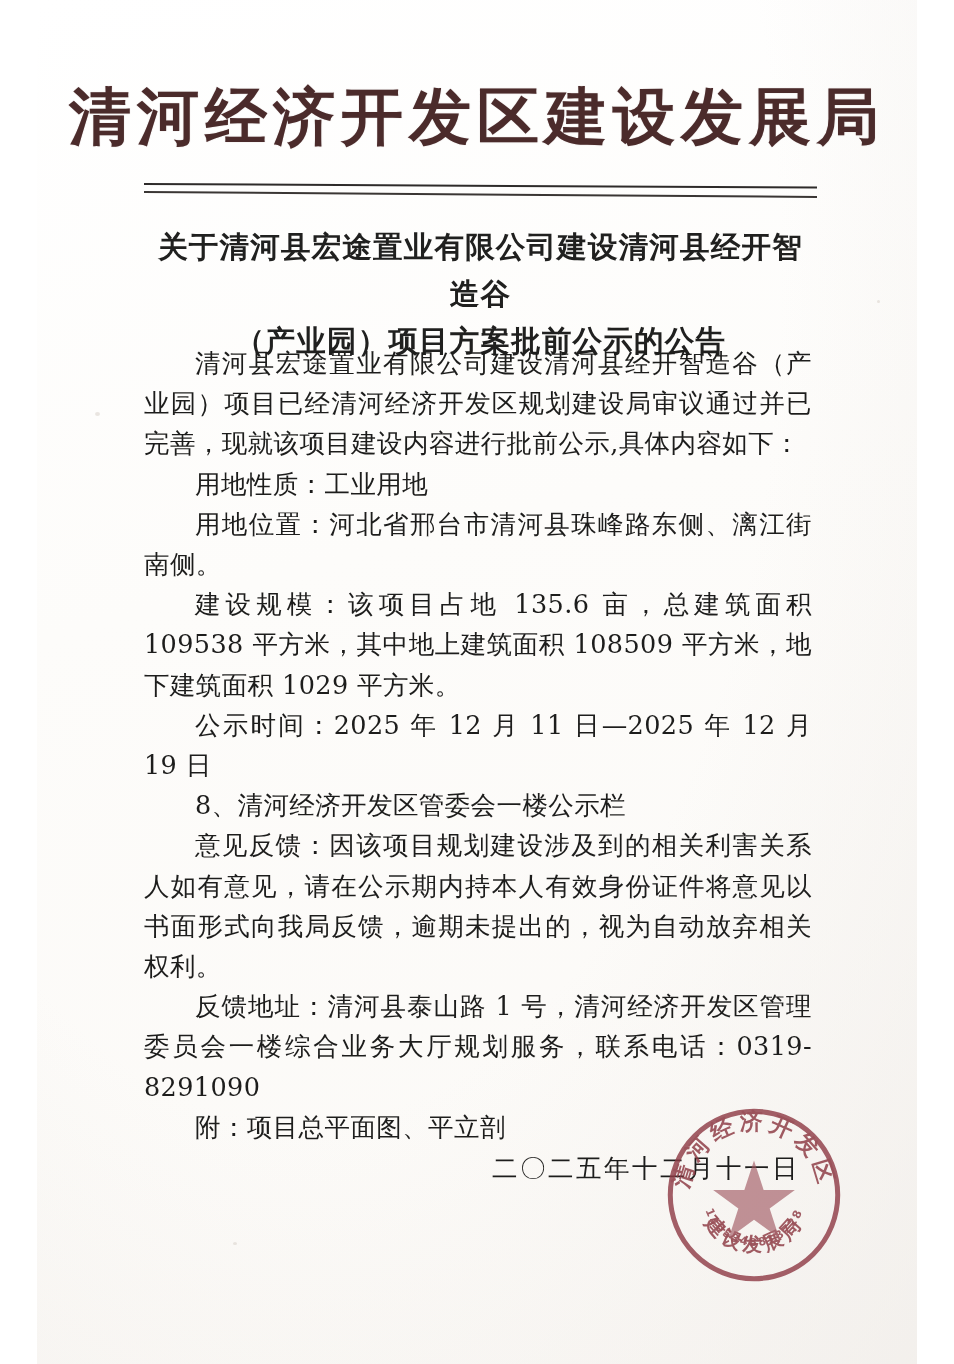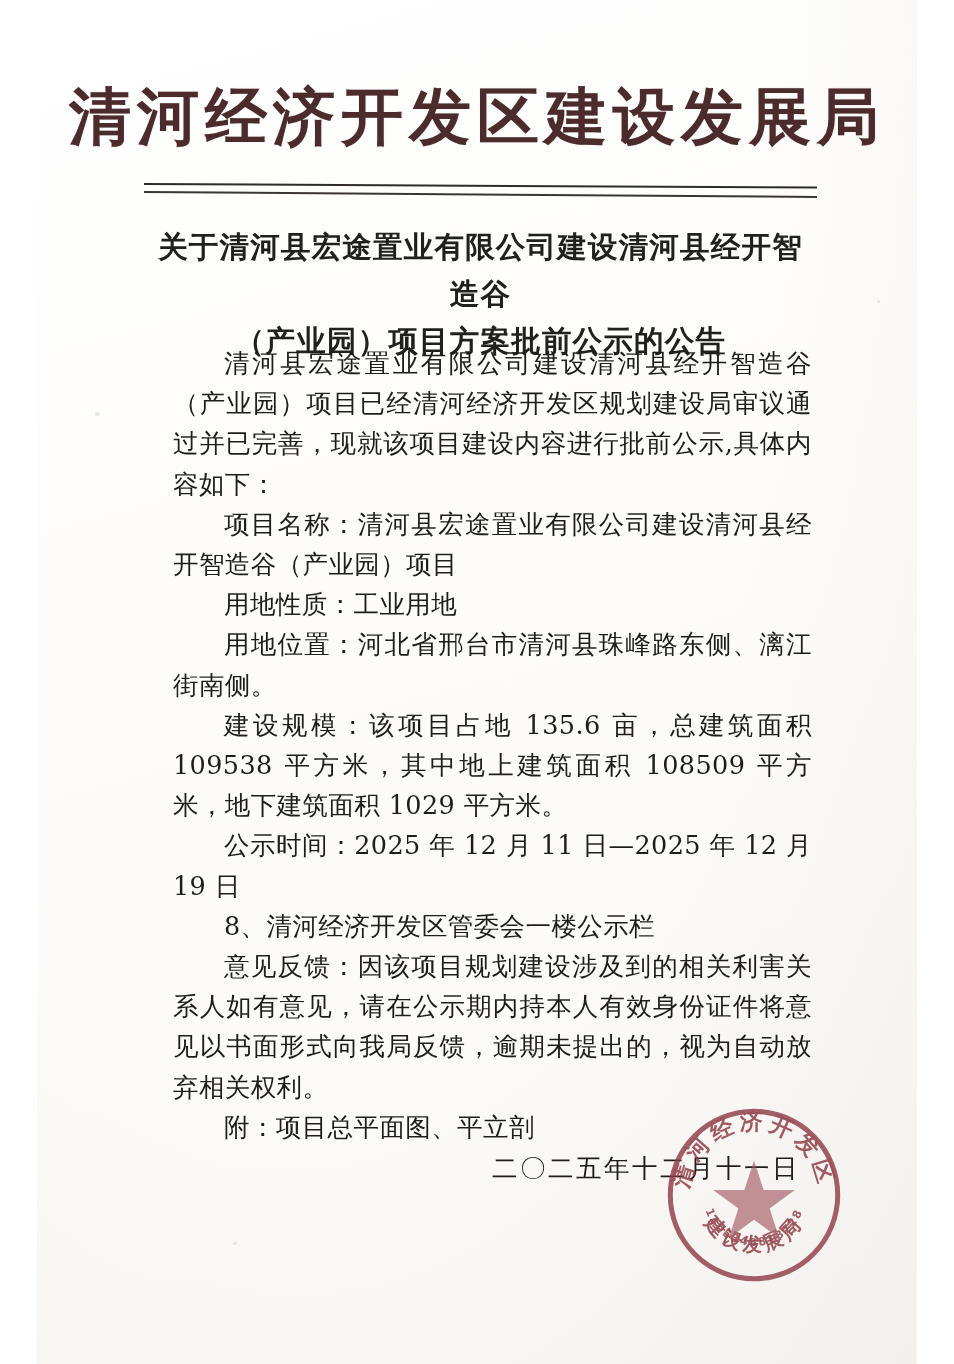--- a/index.html
+++ b/index.html
@@ -82,21 +82,21 @@
     font-size: 29.5px;
     line-height: 47px;
     letter-spacing: 1.2px;
     color: #20201f;
   }
   .doc-title .l2 { display: block; }
 
   
   .body {
     position: absolute;
-    left: 136px;
+    left: 107px;
     right: 105px;
     top: 343px;
     font-size: 25.5px;
     line-height: 40.2px;
     color: #1d1d1c;
     letter-spacing: .4px;
     text-align: justify;
     text-justify: inter-character;
   }
   .body p {
@@ -151,27 +151,27 @@
     <div class="rule r2"></div>
   </div>
 
   <div class="doc-title">
     <span class="l1">关于清河县宏途置业有限公司建设清河县经开智造谷</span>
     <span class="l2">（产业园）项目方案批前公示的公告</span>
   </div>
 
   <div class="body">
     <p>清河县宏途置业有限公司建设清河县经开智造谷（产业园）项目已经清河经济开发区规划建设局审议通过并已完善，现就该项目建设内容进行批前公示,具体内容如下：</p>
-    <p>项目名称：清河县宏途置业有限公司建设清河县经开智造谷（产业园）项目</p>
     <p>用地性质：工业用地</p>
     <p>用地位置：河北省邢台市清河县珠峰路东侧、漓江街南侧。</p>
     <p>建设规模：该项目占地 135.6 亩，总建筑面积 109538 平方米，其中地上建筑面积 108509 平方米，地下建筑面积 1029 平方米。</p>
     <p>公示时间：2025 年 12 月 11 日—2025 年 12 月 19 日</p>
     <p>8、清河经济开发区管委会一楼公示栏</p>
     <p>意见反馈：因该项目规划建设涉及到的相关利害关系人如有意见，请在公示期内持本人有效身份证件将意见以书面形式向我局反馈，逾期未提出的，视为自动放弃相关权利。</p>
+    <p>反馈地址：清河县泰山路 1 号，清河经济开发区管理委员会一楼综合业务大厅规划服务，联系电话：0319-8291090</p>
     <p>附：项目总平面图、平立剖</p>
   </div>
 
   <div class="signoff">二〇二五年十二月十一日</div>
 
   <div class="seal">
     <svg viewBox="0 0 200 200" xmlns="http://www.w3.org/2000/svg">
       <defs>
         <path id="sealTopArc" d="M 28,100 A 72,72 0 0 1 172,100"></path>
         <path id="sealBottomArc" d="M 38,100 A 62,62 0 0 0 162,100"></path>

